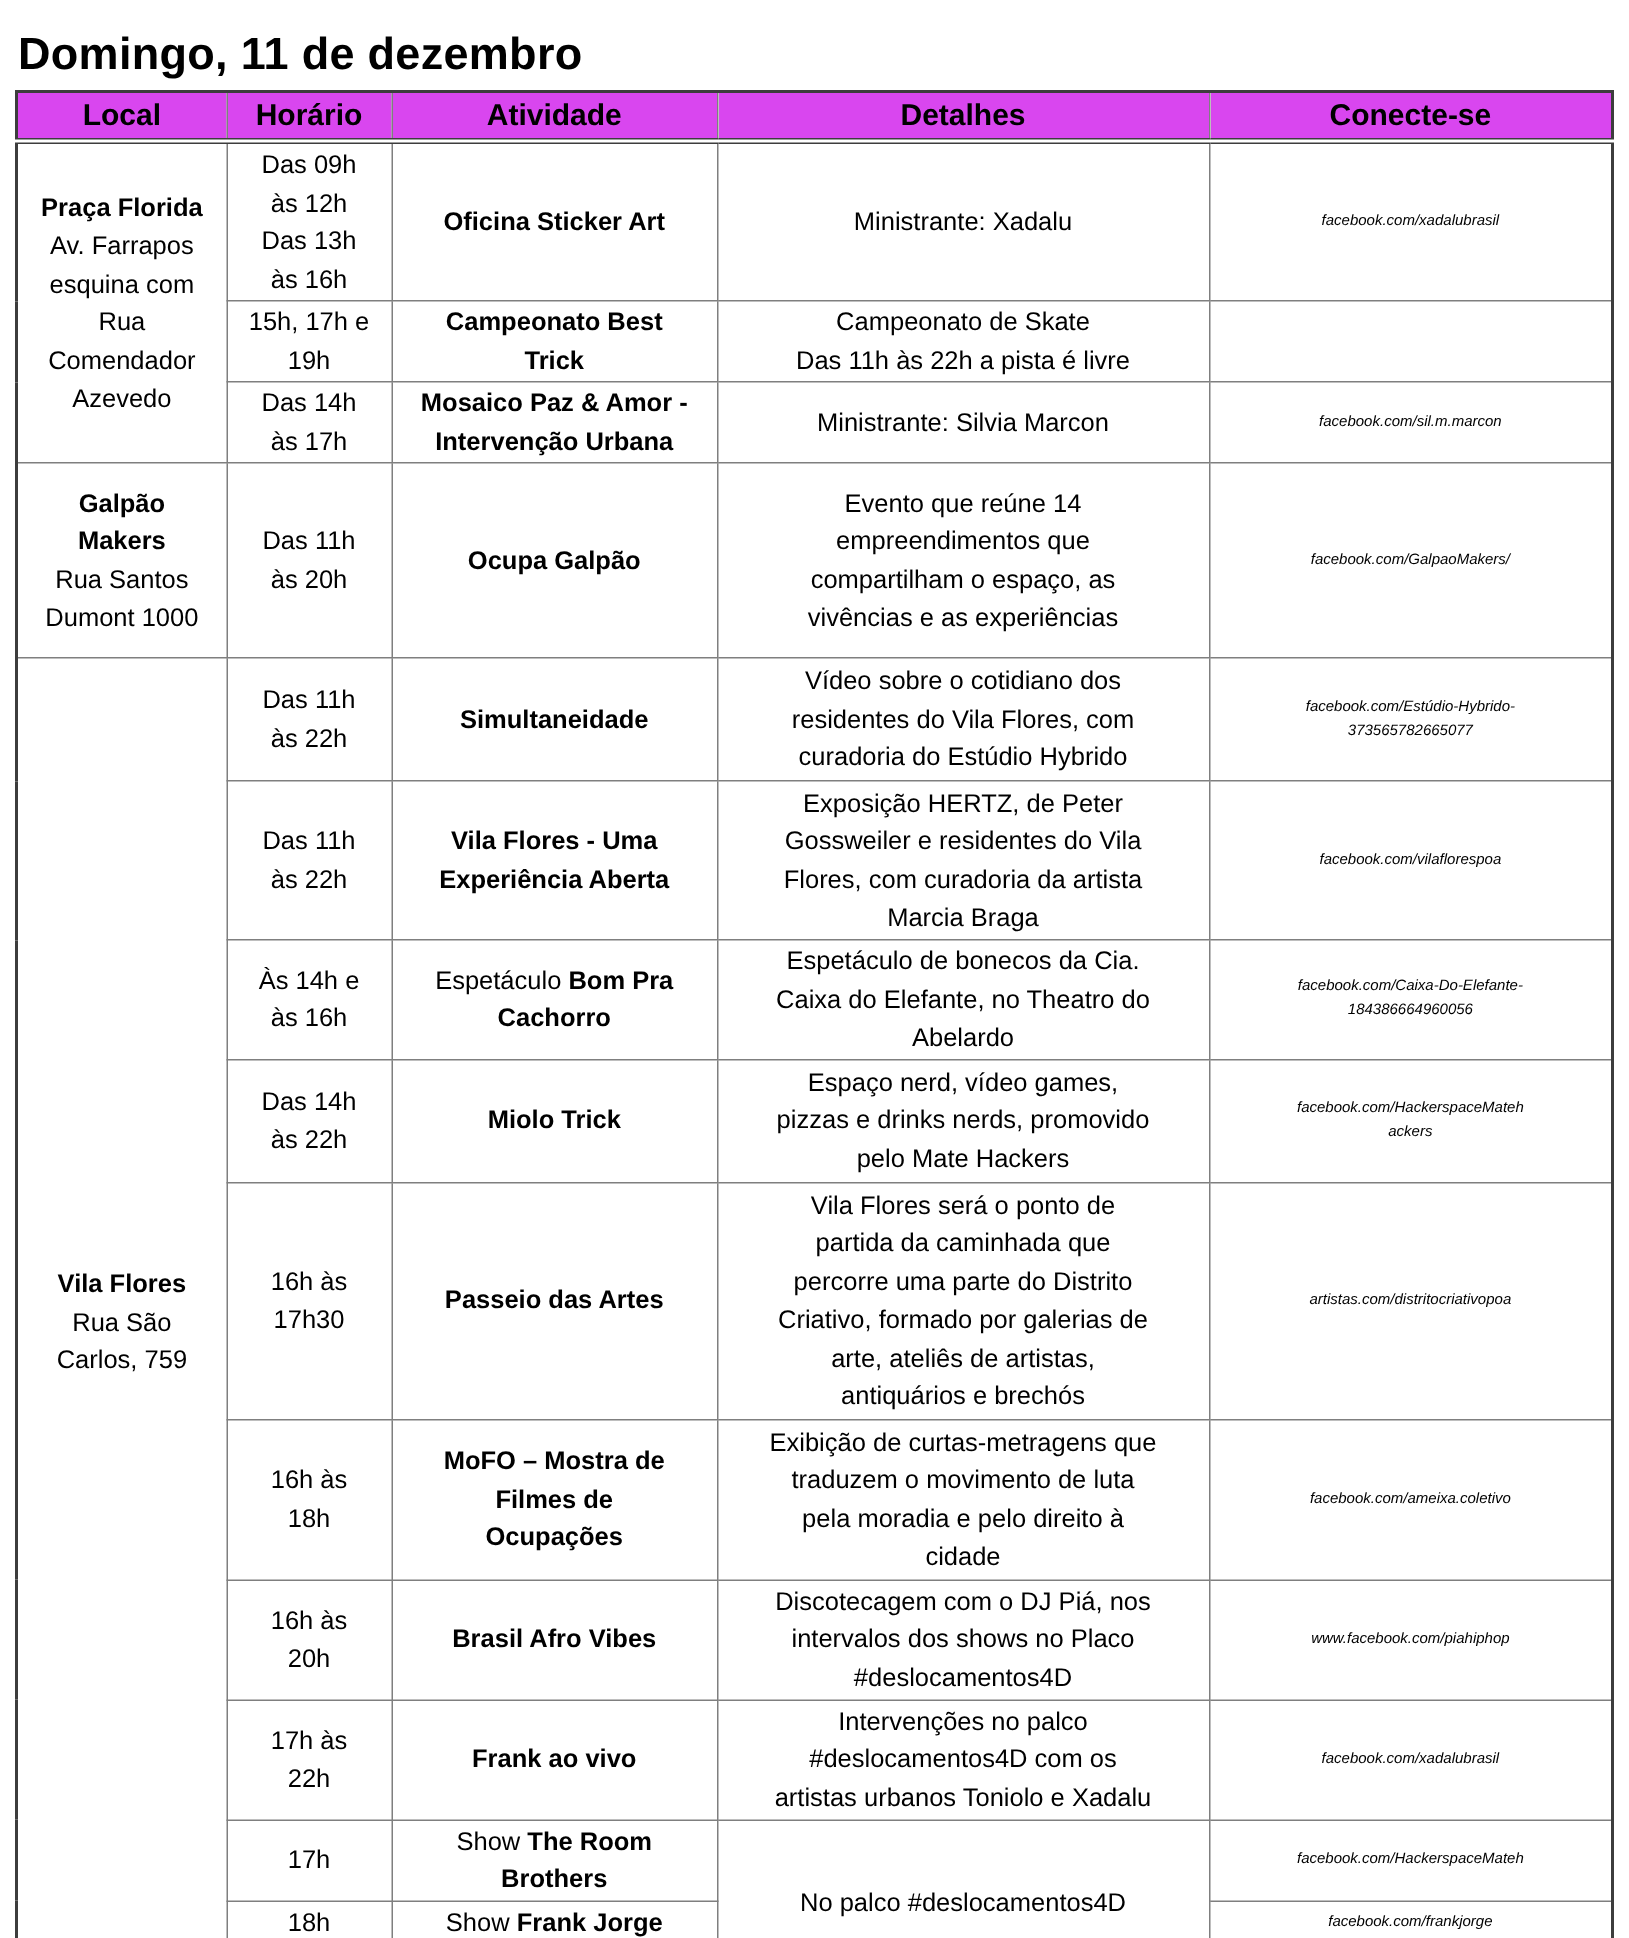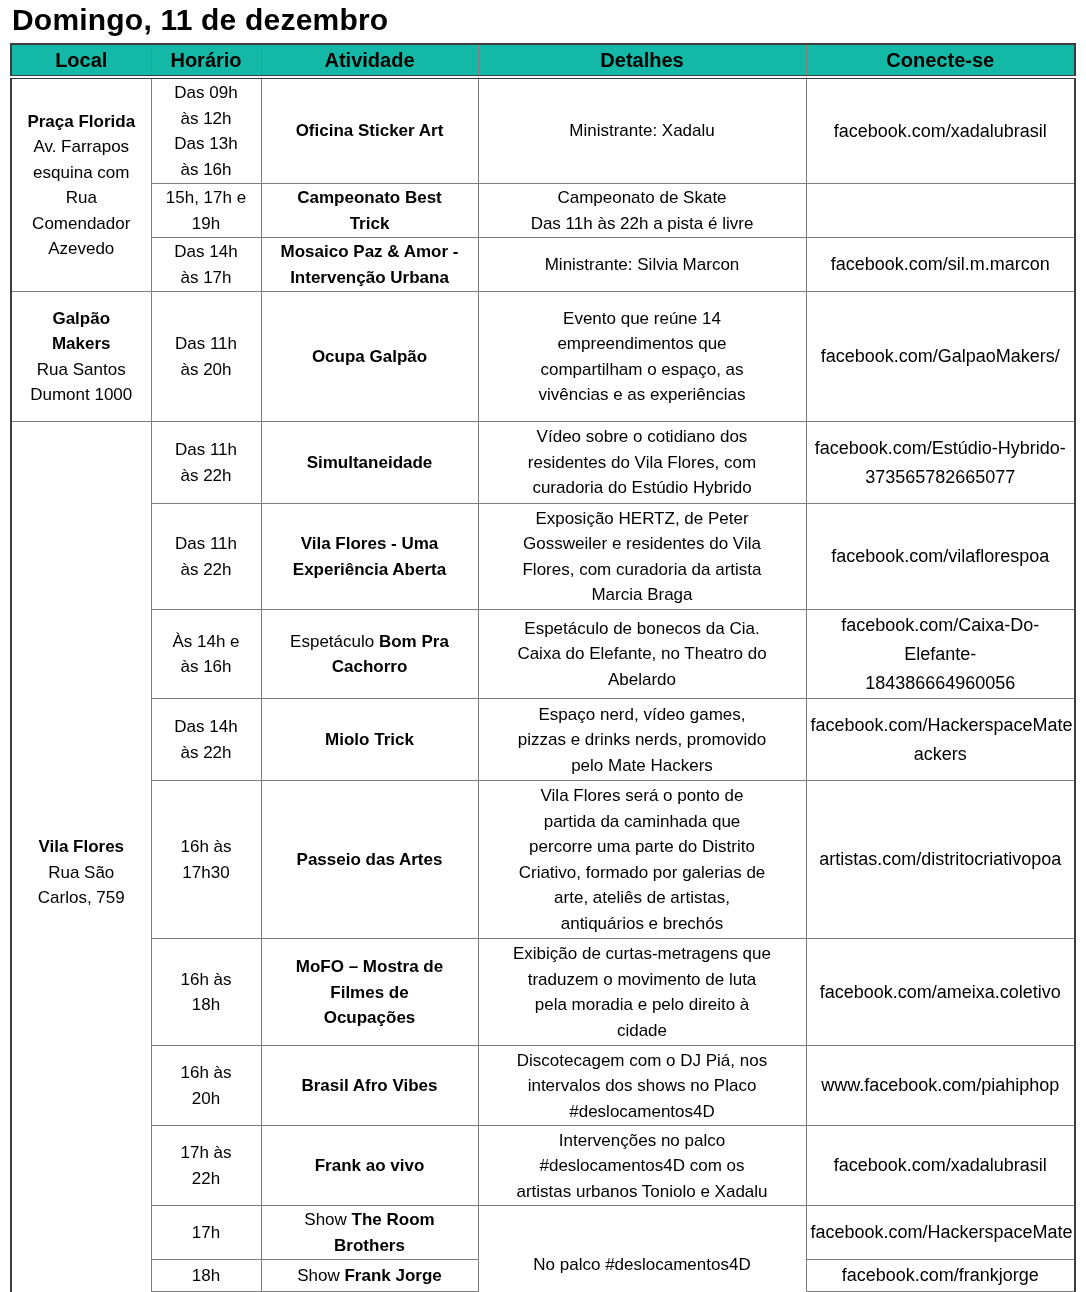--- a/index.html
+++ b/index.html
@@ -6,47 +6,47 @@
   body {
     width:1086px; height:1292px;
     background:#ffffff;
     font-family:"Liberation Sans", sans-serif;
     color:#000;
     overflow:hidden;
   }
   .page-title {
     font-size:30px;
     font-weight:bold;
-    margin:3px 0 6px 12px;
+    margin:20px 0 6px 12px;
     letter-spacing:0.2px;
   }
   table.schedule {
     border-collapse:collapse;
     table-layout:fixed;
     margin-left:10px;
     width:1064px;
     border:2px solid #3d3d3d;
   }
   .schedule th, .schedule td {
     border:1px solid #7f7f7f;
     text-align:center;
     vertical-align:middle;
     padding:1px 4px;
     white-space:pre-line;
     overflow:hidden;
   }
   .schedule thead th {
-    background:#14b8a6;
+    background:#d946ef;
     font-size:20px;
     font-weight:bold;
     border-bottom:4px double #3d3d3d;
     padding:3px 4px;
   }
   .schedule td { font-size:17px; line-height:1.5; }
-  td.col-conecte { font-size:18px; line-height:1.6; }
+  td.col-conecte { font-size:10px; line-height:1.6;font-style:italic; }
   td.col-atividade { font-weight:bold; }
   td.col-atividade .prefix { font-weight:normal; }
   td.col-local .loc-name { font-weight:bold; }
 </style>
 </head>
 <body>
 
 <h1 class="page-title">Domingo, 11 de dezembro</h1>
 
 <table class="schedule">

